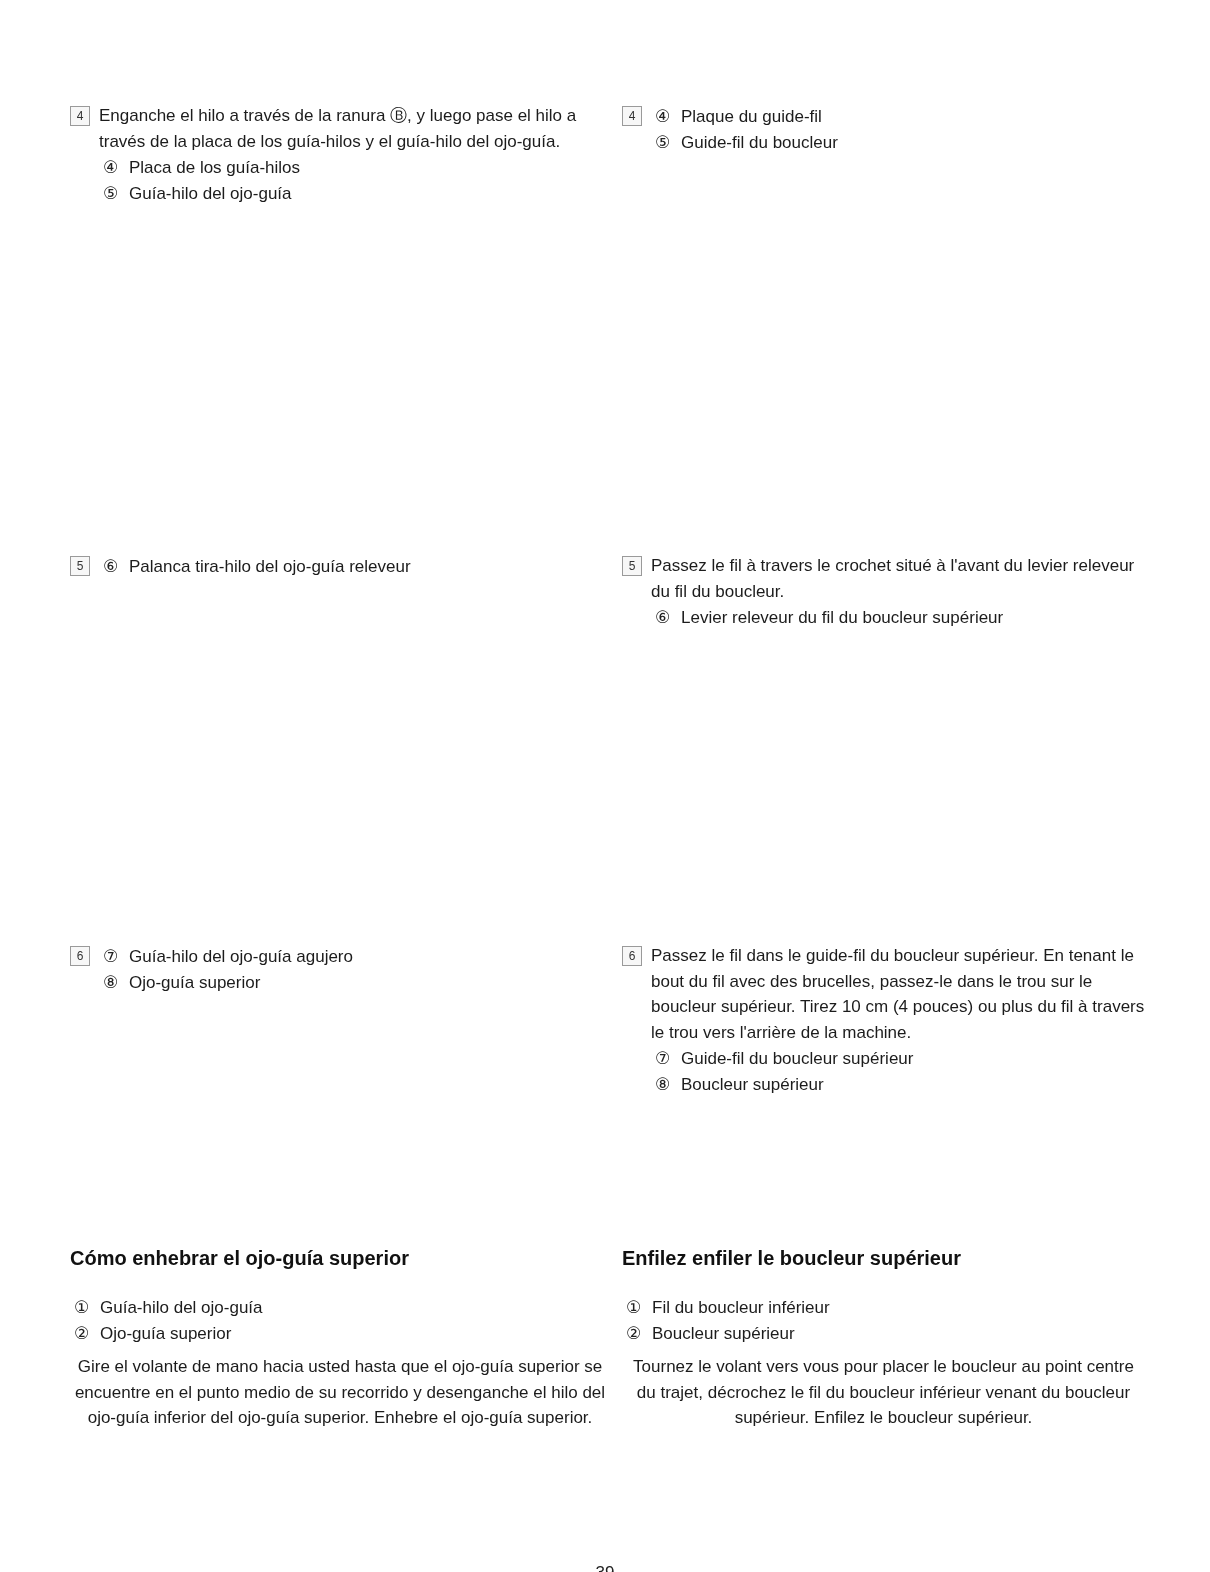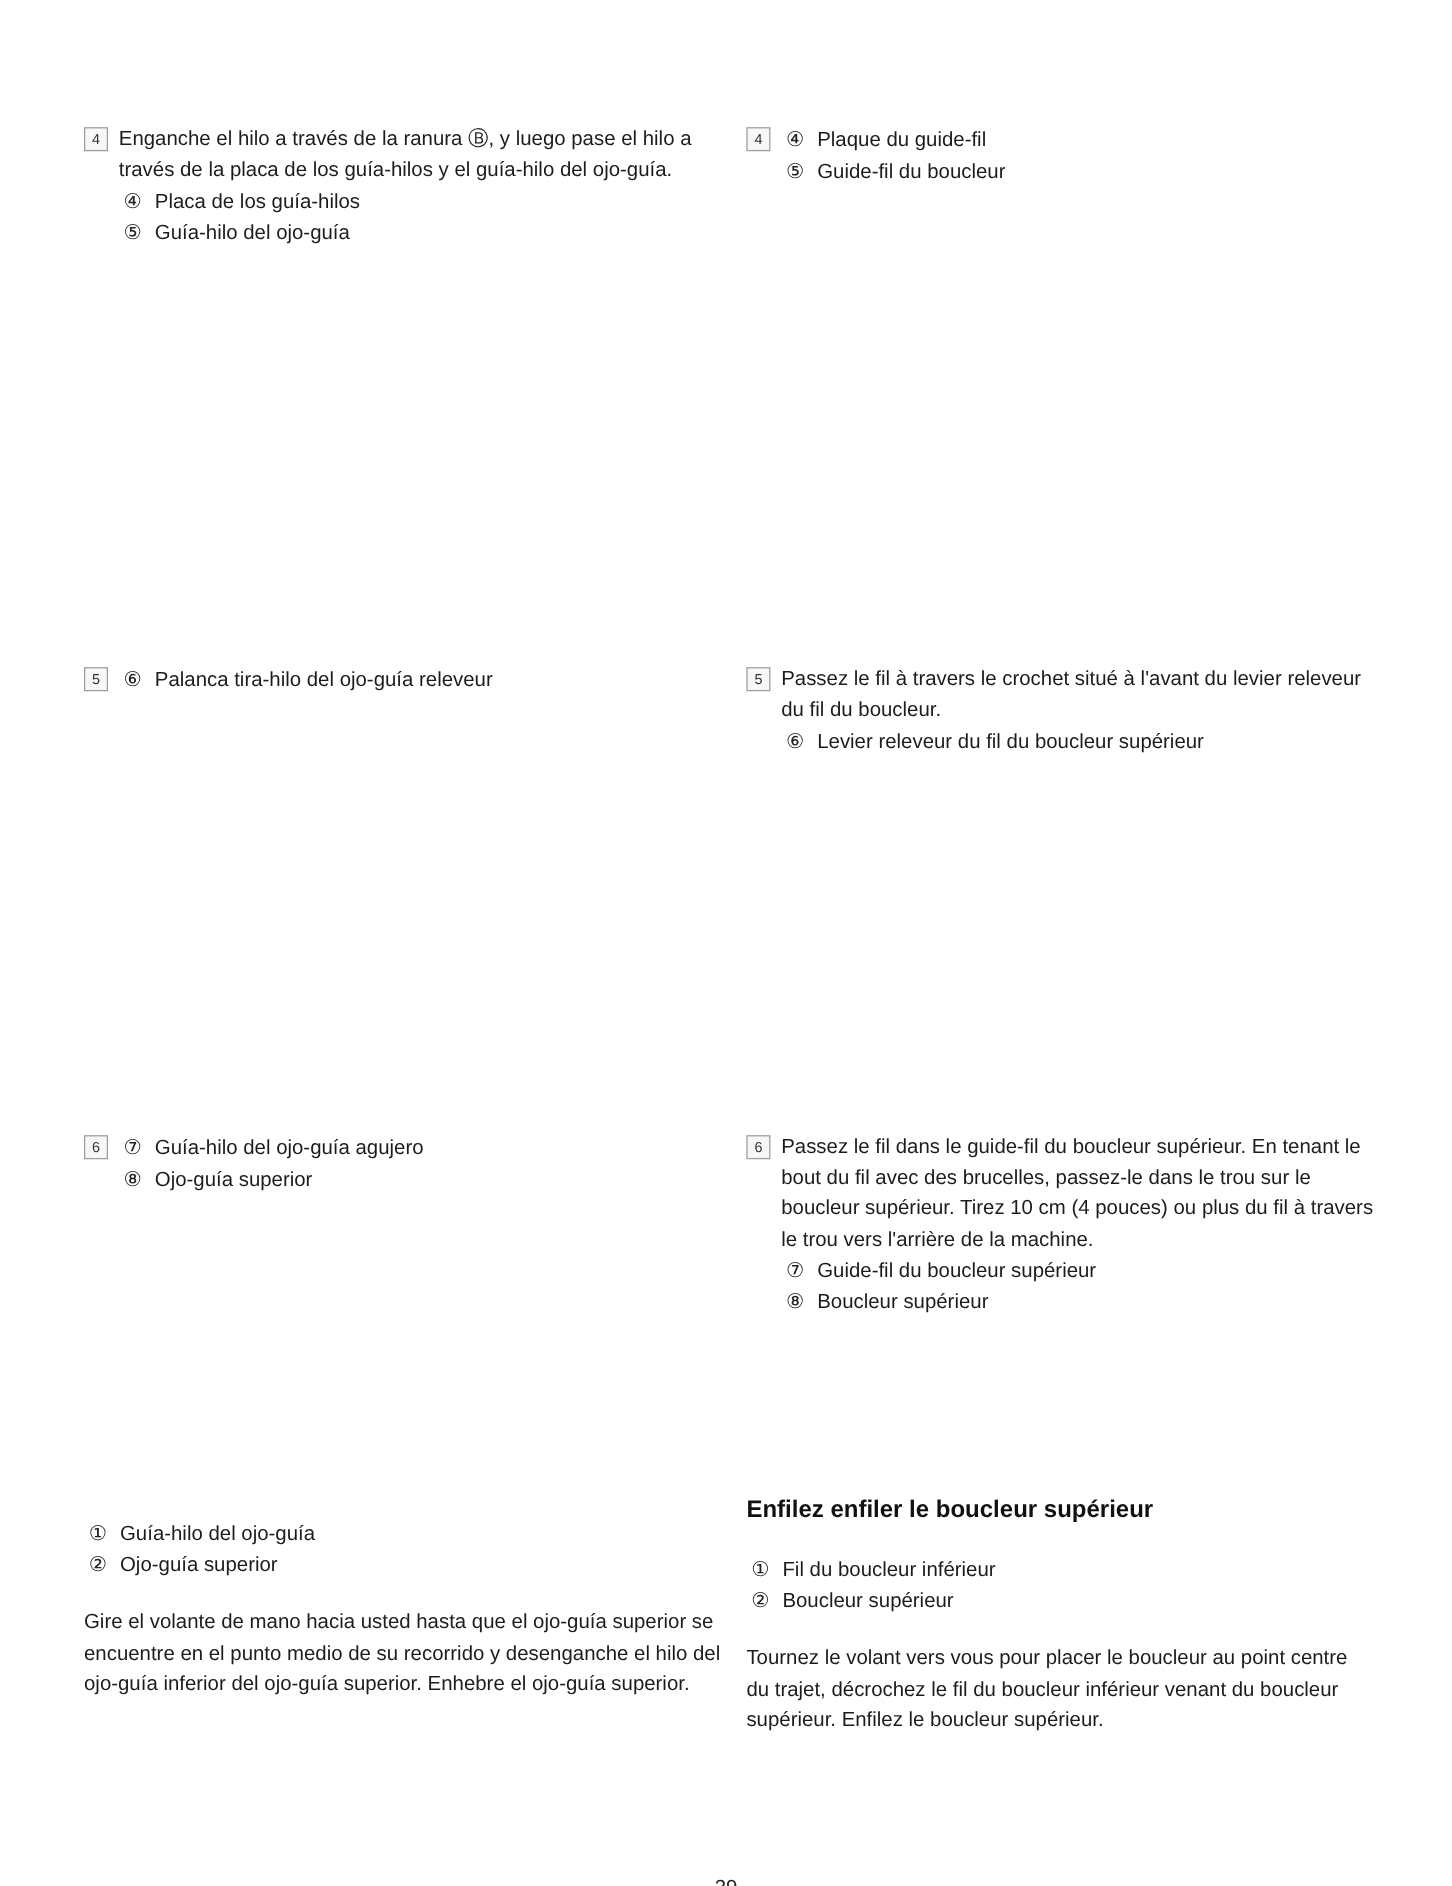--- a/index.html
+++ b/index.html
@@ -67,21 +67,22 @@
   .part-label { flex: 1 1 auto; }
 
   .section-heading {
     margin: 0;
     font-size: 20px;
     font-weight: bold;
     color: #111;
   }
   .section-list { margin-top: 22px; }
   .section-para {
-    margin: 23px 0 0 0;
+    margin: 8px 0 0 0;
+    text-align: center;
   }
 
   .page-number {
     position: absolute;
     left: 0;
     right: 0;
     text-align: center;
     font-size: 17px;
     color: #222;
   }
@@ -192,20 +193,21 @@
               <span class="part-label">Boucleur supérieur</span>
             </div>
           </div>
         </div>
       </div>
     </div>
   </div>
 
   <div class="row" style="top:1243px">
     <div class="col left">
+      <h2 class="section-heading">Cómo enhebrar el ojo-guía superior</h2>
       <div class="section-list">
         <div class="part-item">
           <span class="part-marker">①</span>
           <span class="part-label">Guía-hilo del ojo-guía</span>
         </div>
         <div class="part-item">
           <span class="part-marker">②</span>
           <span class="part-label">Ojo-guía superior</span>
         </div>
       </div>

